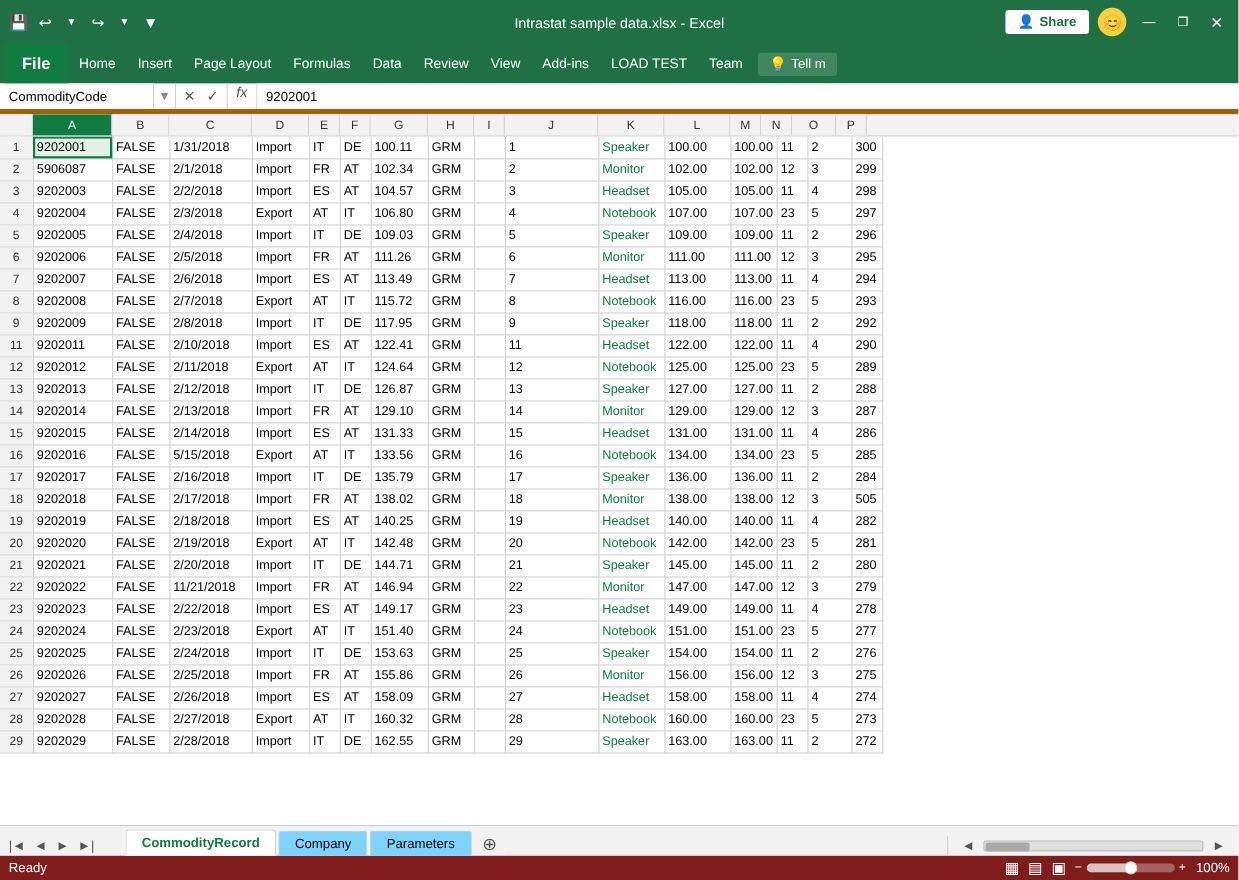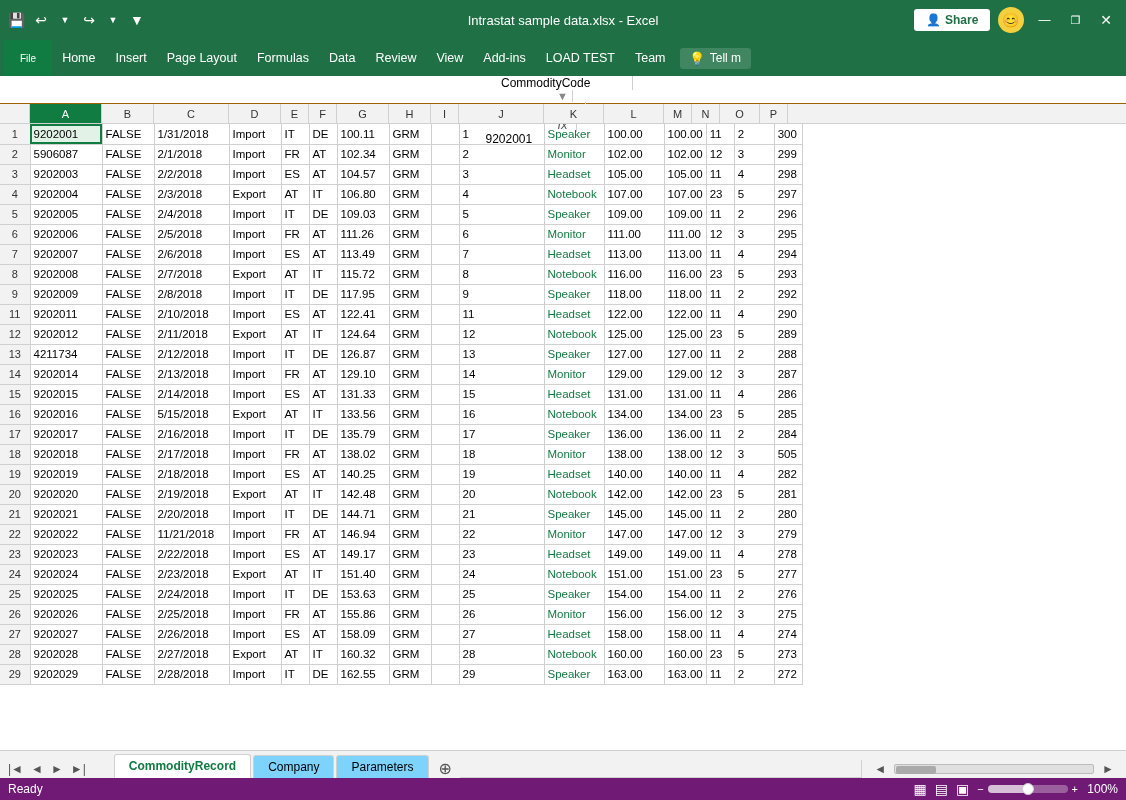--- a/index.html
+++ b/index.html
@@ -25,33 +25,31 @@
 
     
     #menubar {
       background: #1f7145;
       height: 36px;
       display: flex;
       align-items: center;
       padding: 0 4px;
       color: #fff;
     }
-    .file-btn { background: #107c41; color: #fff; border: none; height: 100%; padding: 0 16px; font-size: 10px; font-weight: 400; cursor: pointer; }
+    .file-btn { background: #107c41; color: #fff; border: none; height: 100%; padding: 0 16px; font-size: 15px; font-weight: 700; cursor: pointer; }
     .menu-item { color: #fff; padding: 6px 10px; font-size: 12.5px; cursor: pointer; white-space: nowrap; }
     .tell-me { display: flex; align-items: center; gap: 4px; background: rgba(255,255,255,0.15); border-radius: 3px; padding: 3px 10px; margin-left: 4px; color: #fff; font-size: 12px; cursor: pointer; }
     .tell-me-icon { font-size: 13px; }
 
     
     #formulabar {
       height: 28px;
       background: #fff;
-      border-bottom: 1px solid #a16207;
+      border-bottom: 5px solid #a16207;
       display: flex;
-      align-items: center;
-      flex-direction: column;
     }
     #name-box { width: 140px; min-width: 140px; border: none; border-right: 1px solid #d0d0d0; padding: 0 8px; font-size: 12px; height: 100%; outline: none; }
     .formula-controls { display: flex; align-items: center; padding: 0 4px; gap: 4px; border-right: 1px solid #d0d0d0; }
     .formula-btn { background: none; border: none; cursor: pointer; font-size: 13px; color: #555; padding: 0 3px; }
     .fx-label { font-size: 13px; color: #555; font-style: italic; padding: 0 8px; border-right: 1px solid #d0d0d0; }
     #formula-input { flex: 1; border: none; padding: 0 8px; font-size: 12px; outline: none; }
 
     
     #sheet-wrapper { display: flex; flex-direction: column; height: calc(800px - 40px - 36px - 28px - 28px - 22px); position: relative; }
 
@@ -135,21 +133,21 @@
       border-radius: 3px 3px 0 0;
     }
     .sheet-tab.active { background: #fff; font-weight: 600; color: #107c41; border-bottom: 1px solid #fff; margin-left: 20px; }
     .tab-add { background: none; border: none; font-size: 16px; cursor: pointer; padding: 0 8px; color: #555; }
     .tab-nav { display: flex; align-items: center; padding: 0 4px; }
     .tab-nav-btn { background: none; border: none; cursor: pointer; font-size: 12px; color: #555; padding: 2px 4px; }
 
     
     #statusbar {
       height: 22px;
-      background: #701a75;
+      background: #7f1d1d;
       display: flex;
       align-items: center;
       justify-content: space-between;
       padding: 0 8px;
       color: #fff;
       font-size: 12px;
     }
     .status-right { display: flex; align-items: center; gap: 8px; }
     .zoom-control { display: flex; align-items: center; gap: 4px; }
     .zoom-icon { font-size: 11px; cursor: pointer; }
@@ -461,21 +459,21 @@
             <td class="col-j">12</td>
             <td class="col-k" style="color: rgb(16, 124, 65);">Notebook</td>
             <td class="col-l">125.00</td>
             <td class="col-m">125.00</td>
             <td class="col-n">23</td>
             <td class="col-o">5</td>
             <td class="col-p">289</td>
           </tr>
           <tr>
             <td class="row-num">13</td>
-            <td class="col-a">4211734</td>
+            <td class="col-a">9202013</td>
             <td class="col-b">FALSE</td>
             <td class="col-c">2/12/2018</td>
             <td class="col-d">Import</td>
             <td class="col-e">IT</td>
             <td class="col-f">DE</td>
             <td class="col-g">126.87</td>
             <td class="col-h">GRM</td>
             <td class="col-i"></td>
             <td class="col-j">13</td>
             <td class="col-k" style="color: rgb(16, 124, 65);">Speaker</td>

